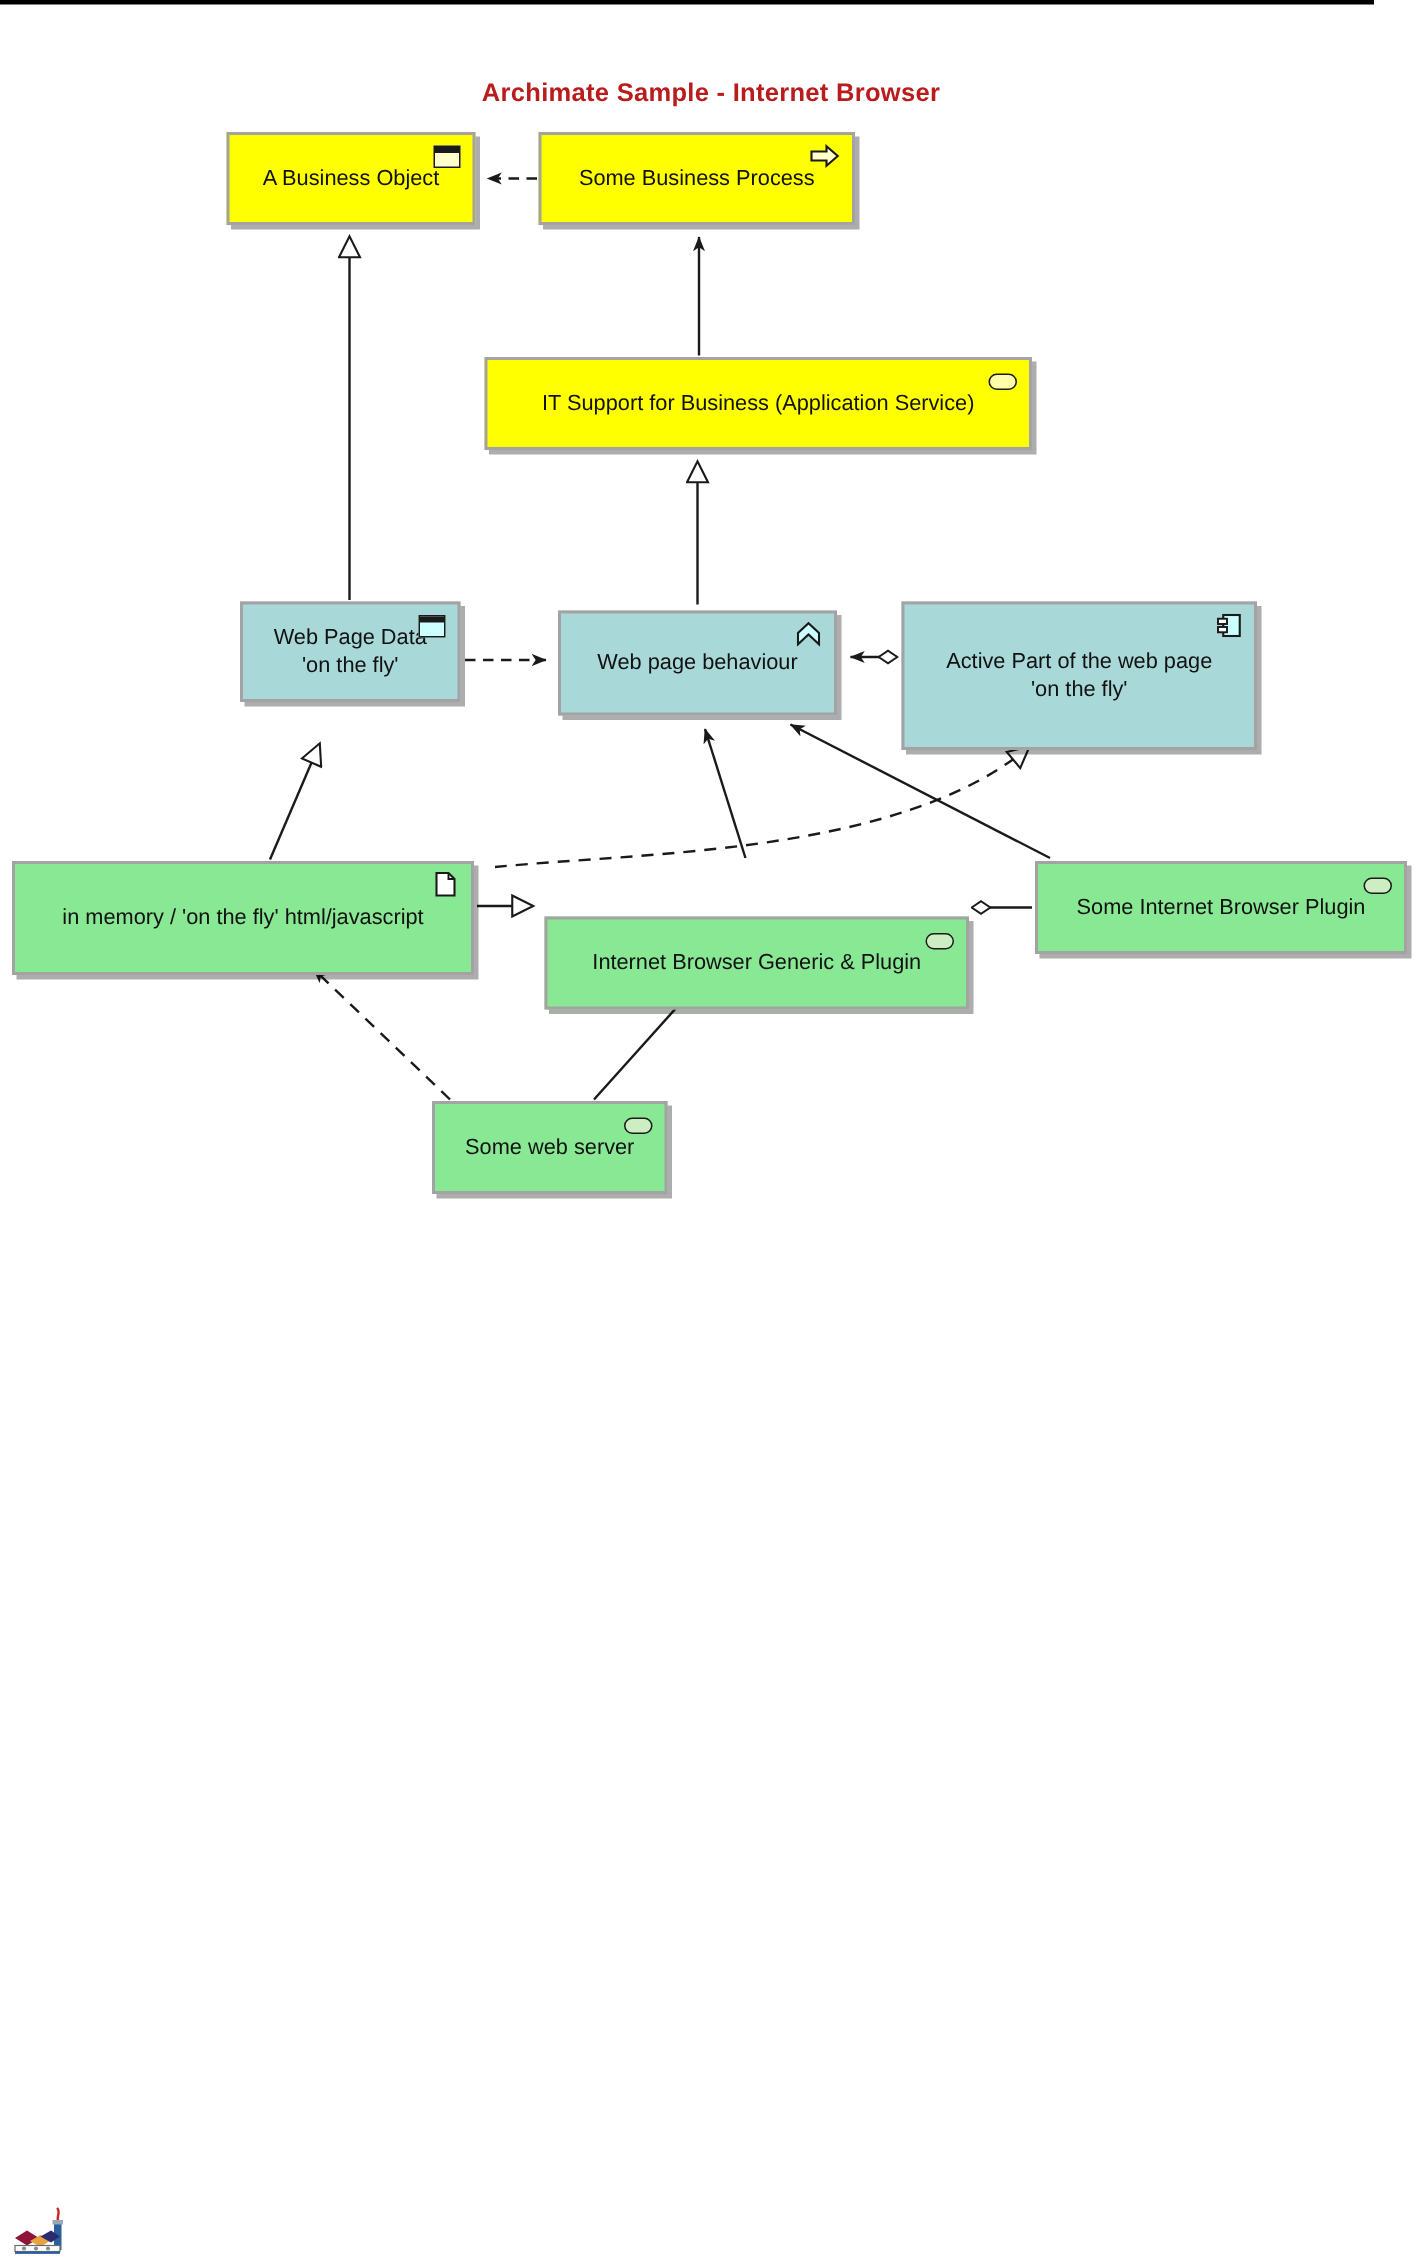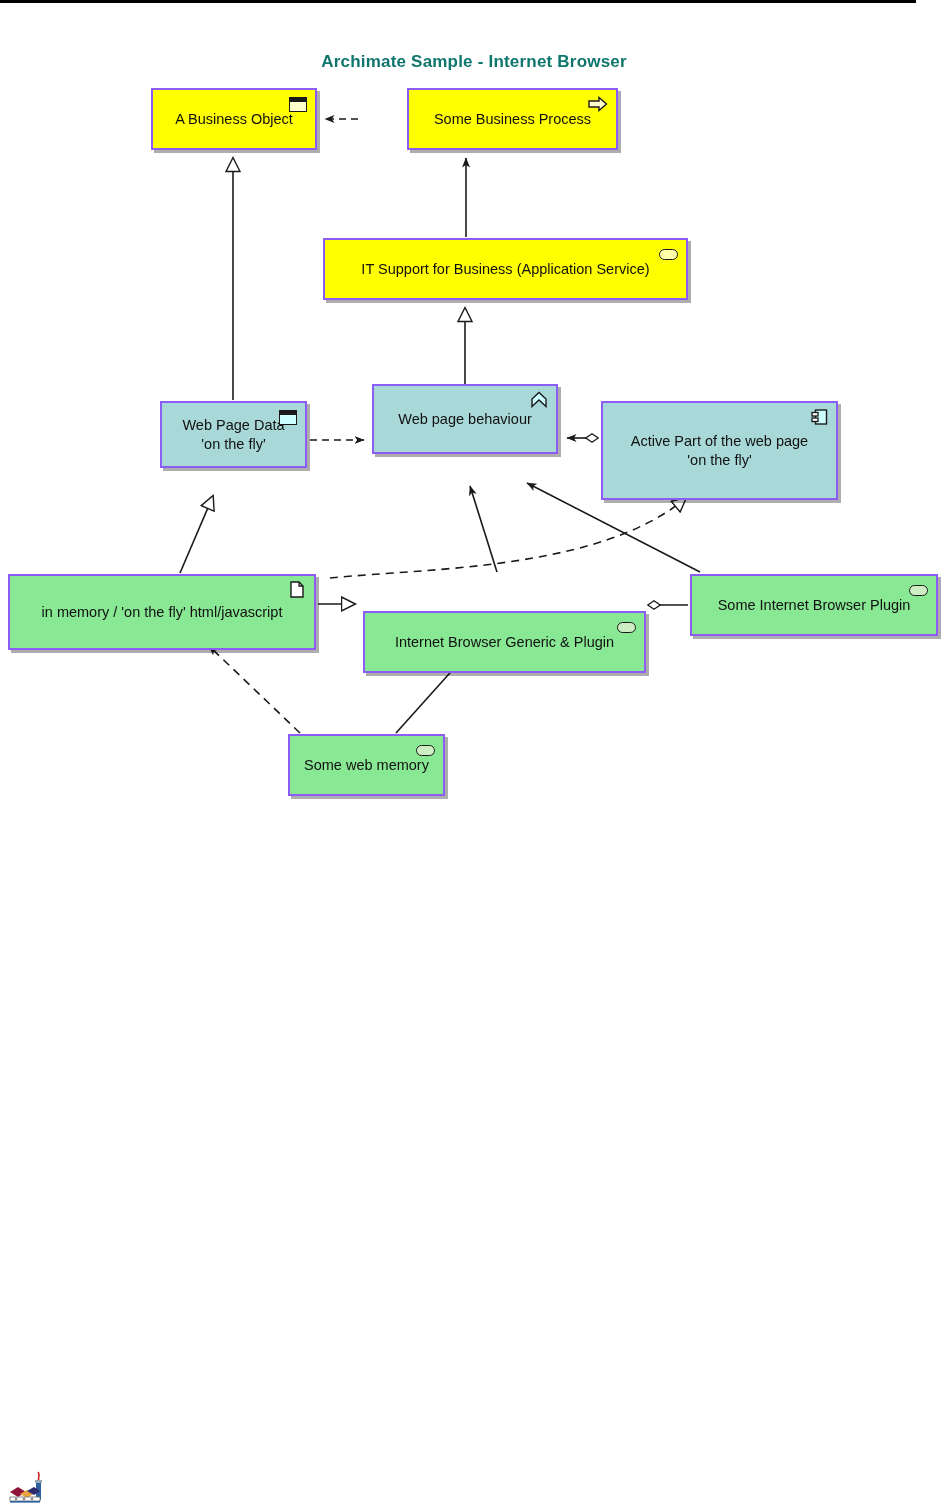--- a/index.html
+++ b/index.html
@@ -28,28 +28,28 @@
     background: #000000;
   }
   #diagram-title {
     position: absolute;
     left: 0;
     top: 52px;
     width: 948px;
     text-align: center;
     font-size: 17px;
     font-weight: bold;
-    color: #0f766e;
+    color: #b91c1c;
     letter-spacing: 0.2px;
     white-space: nowrap;
   }
   .node {
     position: absolute;
     box-sizing: border-box;
-    border: 2px solid #8b5cf6;
+    border: 2px solid #a3a3a3;
     box-shadow: 3px 3px 0px rgba(0,0,0,0.32);
     display: flex;
     align-items: center;
     justify-content: center;
     text-align: center;
   }
   .node .label {
     font-size: 14.5px;
     color: #111111;
     line-height: 1.28;
@@ -182,41 +182,41 @@
 
       <path d="M396,733 L475,645" marker-end="url(#m-arrow)"></path>
     </g>
   </svg>
 
   <div class="node business" style="left:151px; top:88px; width:166px; height:62px;">
     <span class="nicon ico-object"></span>
     <span class="label">A Business Object</span>
   </div>
 
-  <div class="node business" style="left:359px; top:88px; width:211px; height:62px;margin-left:48px;">
+  <div class="node business" style="left:359px; top:88px; width:211px; height:62px;">
     <span class="nicon ico-process">
       <svg viewBox="0 0 20 16" width="20" height="16" xmlns="http://www.w3.org/2000/svg">
         <path d="M1,5 L11,5 L11,1.5 L18.5,8 L11,14.5 L11,11 L1,11 Z" fill="#ffffcc" stroke="#1a1a1a" stroke-width="1.4" stroke-linejoin="miter"></path>
       </svg>
     </span>
     <span class="label">Some Business Process</span>
   </div>
 
   <div class="node business" style="left:283px; top:238px; width:365px; height:62px;margin-left:40px;">
     <span class="nicon ico-service yellowfill"></span>
     <span class="label">IT Support for Business (Application Service)</span>
   </div>
 
   <div class="node application" style="left:160px; top:401px; width:147px; height:67px;">
     <span class="nicon ico-dataobject"></span>
     <span class="label">Web Page Data
 'on the fly'</span>
   </div>
 
-  <div class="node application" style="left:372px; top:384px; width:186px; height:70px;">
+  <div class="node application" style="left:372px; top:407px; width:186px; height:70px;">
     <span class="nicon ico-function">
       <svg viewBox="0 0 18 17" width="18" height="17" xmlns="http://www.w3.org/2000/svg">
         <path d="M2,15.5 L2,8 L9,1.5 L16,8 L16,15.5 L9,9 Z" fill="#ccffff" stroke="#1a1a1a" stroke-width="1.4" stroke-linejoin="miter"></path>
       </svg>
     </span>
     <span class="label">Web page behaviour</span>
   </div>
 
   <div class="node application" style="left:601px; top:401px; width:237px; height:99px;">
     <span class="nicon ico-component">
@@ -245,21 +245,21 @@
     <span class="label">Internet Browser Generic &amp; Plugin</span>
   </div>
 
   <div class="node technology" style="left:690px; top:574px; width:248px; height:62px;">
     <span class="nicon ico-service greenfill"></span>
     <span class="label">Some Internet Browser Plugin</span>
   </div>
 
   <div class="node technology" style="left:288px; top:734px; width:157px; height:62px;">
     <span class="nicon ico-service greenfill"></span>
-    <span class="label">Some web memory</span>
+    <span class="label">Some web server</span>
   </div>
 
   <svg id="plantuml-logo" viewBox="0 0 56 34" xmlns="http://www.w3.org/2000/svg">
     <path d="M30,2 C33,5 29,8 31,11" stroke="#cc2222" stroke-width="1.6" fill="none"></path>
     <rect x="28" y="11" width="5" height="19" fill="#2b5f9e"></rect>
     <rect x="27" y="10" width="7" height="3" fill="#9aa7b5"></rect>
     <path d="M2,22 L10,17 L18,22 L10,27 Z" fill="#8e1538"></path>
     <path d="M12,24 L19,20 L25,24 L19,28 Z" fill="#e8a33d"></path>
     <path d="M19,21 L26,17 L32,21 L26,25 Z" fill="#2b2b6e"></path>
     <rect x="2" y="27" width="30" height="4" fill="#ffffff" stroke="#6b6b6b" stroke-width="0.8"></rect>

